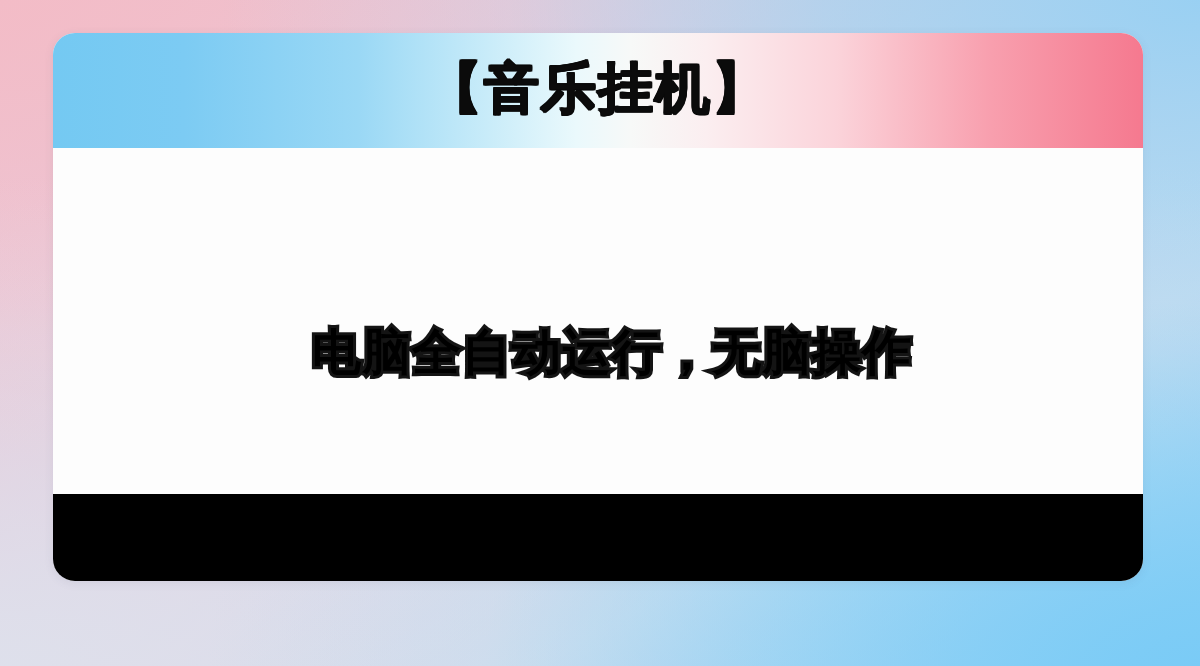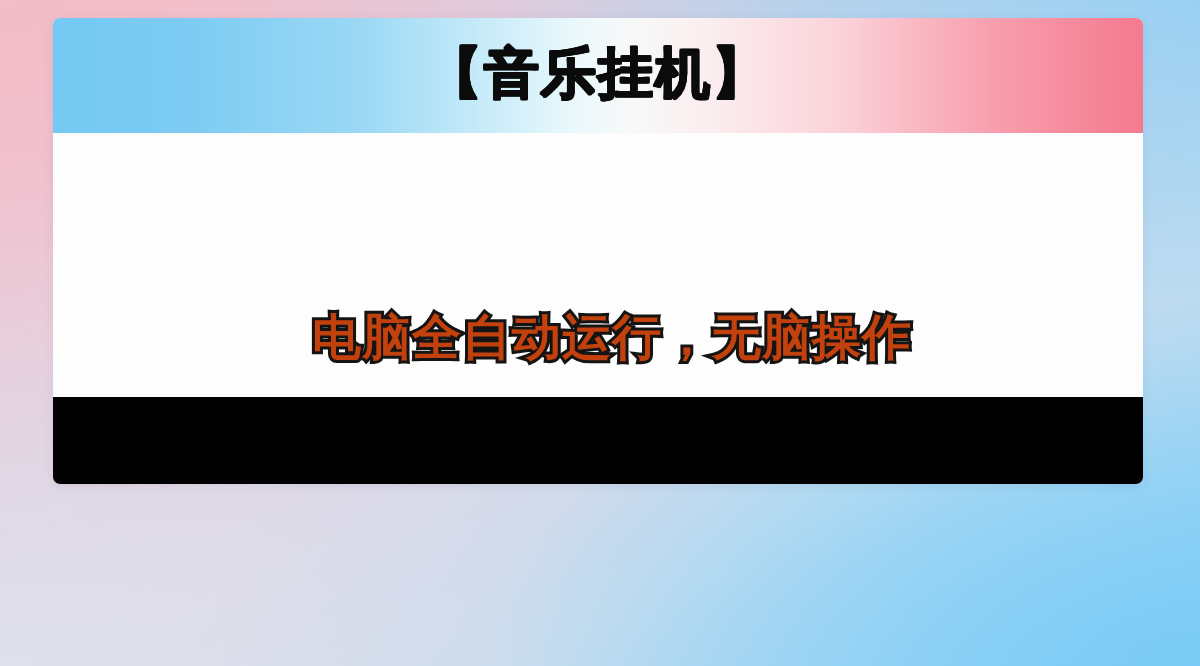--- a/index.html
+++ b/index.html
@@ -67,24 +67,24 @@
         rgba(222,225,236,0.92) 0%,
         rgba(223,222,234,0.55) 30%,
         rgba(228,220,232,0.20) 54%,
         rgba(255,255,255,0) 74%);
   }
 
   
   #card {
     position: absolute;
     left: 53px;
-    top: 18px;
+    top: 33px;
     width: 1090px;
-    height: 466px;
-    border-radius: 7px;
+    height: 548px;
+    border-radius: 22px;
     overflow: hidden;
     background: #ffffff;
     box-shadow: 0 2px 10px rgba(80, 90, 120, 0.10);
   }
 
   
   #card-header {
     position: relative;
     height: 115px;
     width: 100%;
@@ -130,21 +130,21 @@
     flex-direction: column;
     align-items: center;
     justify-content: center;
     gap: 50px;
     padding-top: 12px;
     box-sizing: border-box;
   }
   .body-line {
     font-family: "Liberation Sans", "DejaVu Sans", sans-serif;
     font-weight: 700;
-    color: #c2410c;
+    color: #000000;
     line-height: 1.05;
     white-space: nowrap;
     margin: 0;
     -webkit-text-stroke: 6px #141414;
     paint-order: stroke fill;
     padding-left: 28px;
   }
   .body-line.line-1 { font-size: 49px; letter-spacing: 1px; }
   .body-line.line-2 { font-size: 52px; letter-spacing: 1px; }
 

